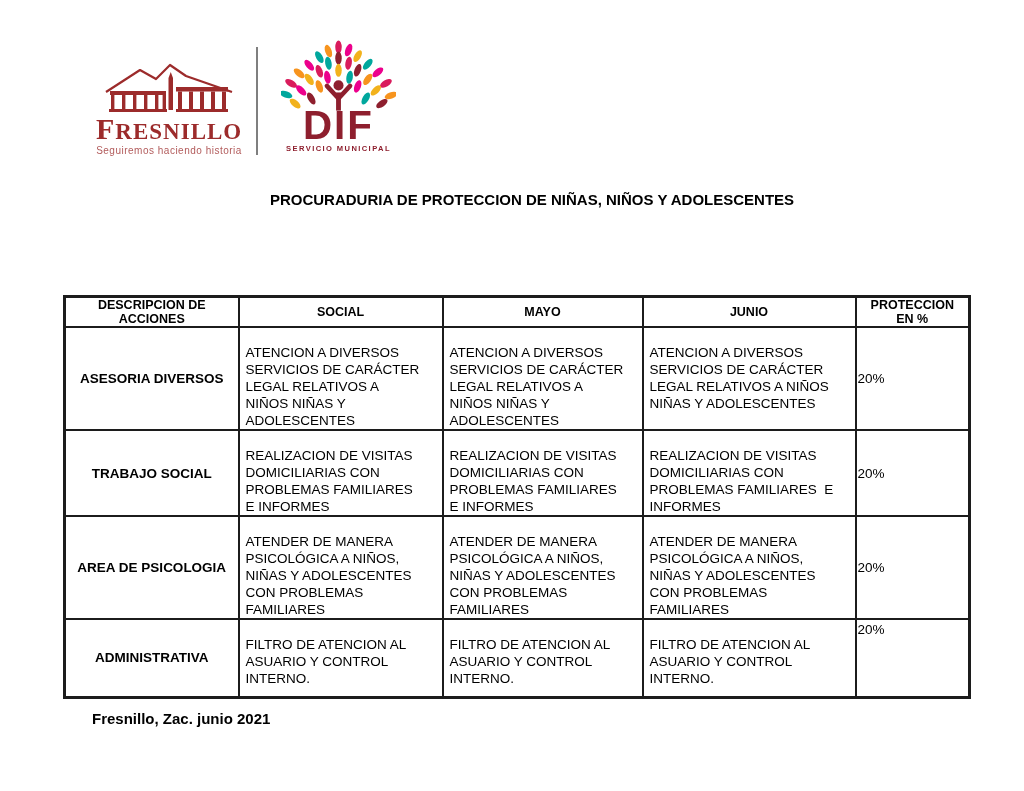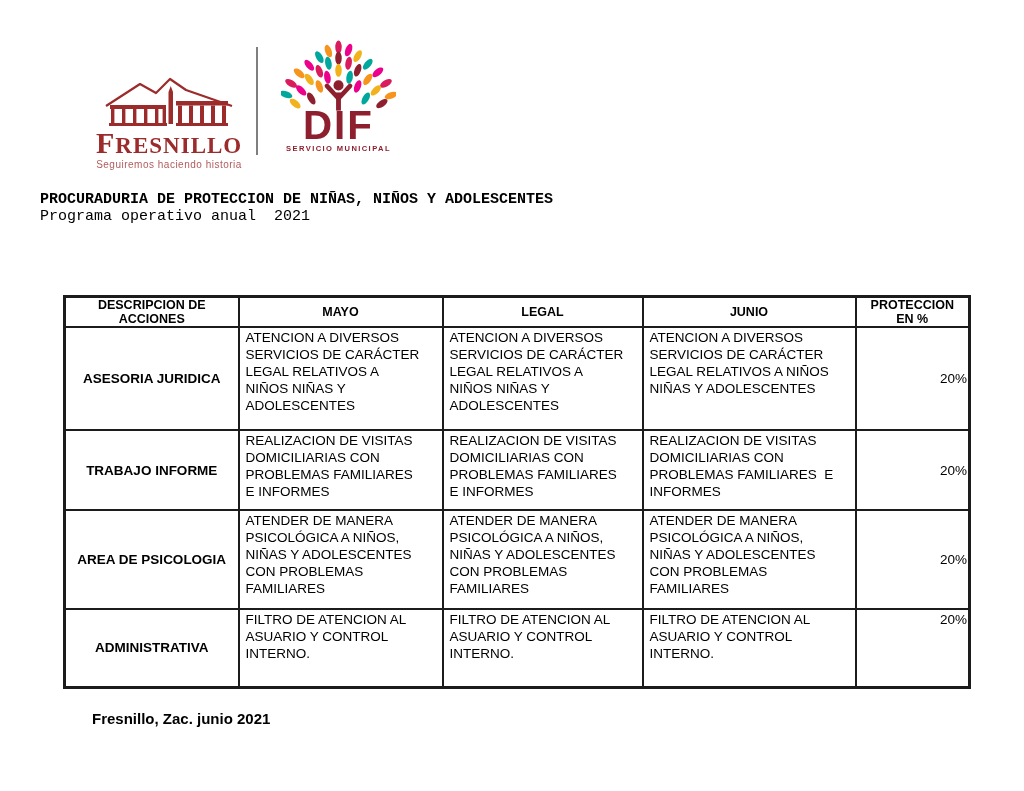--- a/index.html
+++ b/index.html
@@ -1,50 +1,50 @@
 <!DOCTYPE html>
 <html><head>
 <meta charset="utf-8">
 <style>
   html,body{margin:0;padding:0;background:#ffffff;}
   body{width:1024px;height:791px;overflow:hidden;position:relative;
        font-family:"Liberation Sans",sans-serif;color:#000;}
   .page{position:absolute;inset:0;background:#ffffff;}
 
   
-  .fresnillo-logo{position:absolute;left:96px;top:76px;width:146px;text-align:center;}
+  .fresnillo-logo{position:absolute;left:96px;top:62px;width:146px;text-align:center;}
   .fres-word{font-family:"Liberation Serif",serif;color:#9c2b2b;font-size:23px;
              letter-spacing:1px;line-height:22px;font-weight:600;}
   .fres-word::first-letter{font-size:30px;}
   .fres-tagline{font-size:10px;color:#b25b5b;letter-spacing:.5px;margin-top:2px;}
   .logo-divider{position:absolute;left:256px;top:47px;width:2px;height:108px;background:#7f7f7f;}
   .dif-logo{position:absolute;left:281px;top:40px;}
 
   
-  .title-block{position:absolute;left:40px;top:192px;width:984px;
-               font-size:15px;line-height:16.5px;font-family:Liberation Mono, monospace;}
+  .title-block{position:absolute;left:40px;top:192px;width:984px;text-align:center;
+               font-size:15px;line-height:16.5px;}
   .title-line-1{font-weight:bold;}
 
   
   .report-table{position:absolute;left:63px;top:295px;border-collapse:collapse;
                 table-layout:fixed;width:905px;}
   .report-table th,.report-table td{border:2px solid #1c1c1c;overflow:hidden;}
   .report-table{border:3px solid #1c1c1c;}
   tr.trh{height:22px;}
   tr.tr1{height:103px;}
   tr.tr2{height:80px;}
   tr.tr3{height:99px;}
   tr.tr4{height:78px;}
   th.hdr{font-size:12.5px;font-weight:bold;text-align:center;vertical-align:middle;
          line-height:14px;padding:0 2px;}
   td.action{font-size:13.5px;font-weight:bold;text-align:center;vertical-align:middle;
             padding:0 4px;}
-  td.cell{font-size:13.5px;text-align:left;vertical-align:top;padding:1px 4px 0 6px;
+  td.cell{font-size:13.5px;text-align:left;vertical-align:top;padding:16px 4px 0 6px;
           line-height:17px;}
-  td.pond{font-size:13.5px;text-align:right;}
+  td.pond{font-size:13.5px;text-align:left;}
   td.pond.mid{vertical-align:middle;}
   td.pond.top{vertical-align:top;padding-top:2px;}
   .pre{white-space:pre-line;}
 
   
   .footer-line{position:absolute;left:92px;top:710px;font-size:15px;font-weight:bold;}
 </style>
 </head>
 <body>
 
@@ -122,61 +122,60 @@
         <path d="M57,58 L68.5,45.5" stroke="#8e1f2e" stroke-width="4.5" stroke-linecap="round"></path>
         <rect x="54.6" y="52" width="4.8" height="18"></rect>
       </g>
       <text x="57" y="98" text-anchor="middle" font-family="Liberation Sans, sans-serif" font-size="40" font-weight="bold" letter-spacing="2" fill="#8e1f2e">DIF</text>
       <text x="57" y="110" text-anchor="middle" font-family="Liberation Sans, sans-serif" font-size="7.5" font-weight="bold" letter-spacing="1.4" fill="#8e1f2e">SERVICIO MUNICIPAL</text>
     </svg>
   </div>
 
   <div class="title-block">
     <div class="title-line-1">PROCURADURIA DE PROTECCION DE NIÑAS, NIÑOS Y ADOLESCENTES</div>
-    <div>Programa operativo anual&nbsp; 2021</div>
   </div>
 
   <table class="report-table">
     <colgroup>
       <col style="width:174px">
         <col style="width:204px">
         <col style="width:200px">
       <col style="width:213px">
         <col style="width:114px">
     </colgroup>
     <tbody>
       <tr class="trh">
         <th class="hdr pre">DESCRIPCION DE
 ACCIONES</th>
+        <th class="hdr">SOCIAL</th>
         <th class="hdr">MAYO</th>
-        <th class="hdr">LEGAL</th>
         <th class="hdr">JUNIO</th>
         <th class="hdr pre">PROTECCION
 EN %</th>
       </tr>
       <tr class="tr1">
-        <td class="action">ASESORIA JURIDICA</td>
+        <td class="action">ASESORIA DIVERSOS</td>
         <td class="cell pre">ATENCION A DIVERSOS
 SERVICIOS DE CARÁCTER
 LEGAL RELATIVOS A
 NIÑOS NIÑAS Y
 ADOLESCENTES</td>
         <td class="cell pre">ATENCION A DIVERSOS
 SERVICIOS DE CARÁCTER
 LEGAL RELATIVOS A
 NIÑOS NIÑAS Y
 ADOLESCENTES</td>
         <td class="cell pre">ATENCION A DIVERSOS
 SERVICIOS DE CARÁCTER
 LEGAL RELATIVOS A NIÑOS
 NIÑAS Y ADOLESCENTES</td>
         <td class="pond mid">20%</td>
       </tr>
       <tr class="tr2">
-        <td class="action">TRABAJO INFORME</td>
+        <td class="action">TRABAJO SOCIAL</td>
         <td class="cell pre">REALIZACION DE VISITAS
 DOMICILIARIAS CON
 PROBLEMAS FAMILIARES
 E INFORMES</td>
         <td class="cell pre">REALIZACION DE VISITAS
 DOMICILIARIAS CON
 PROBLEMAS FAMILIARES
 E INFORMES</td>
         <td class="cell pre">REALIZACION DE VISITAS
 DOMICILIARIAS CON

